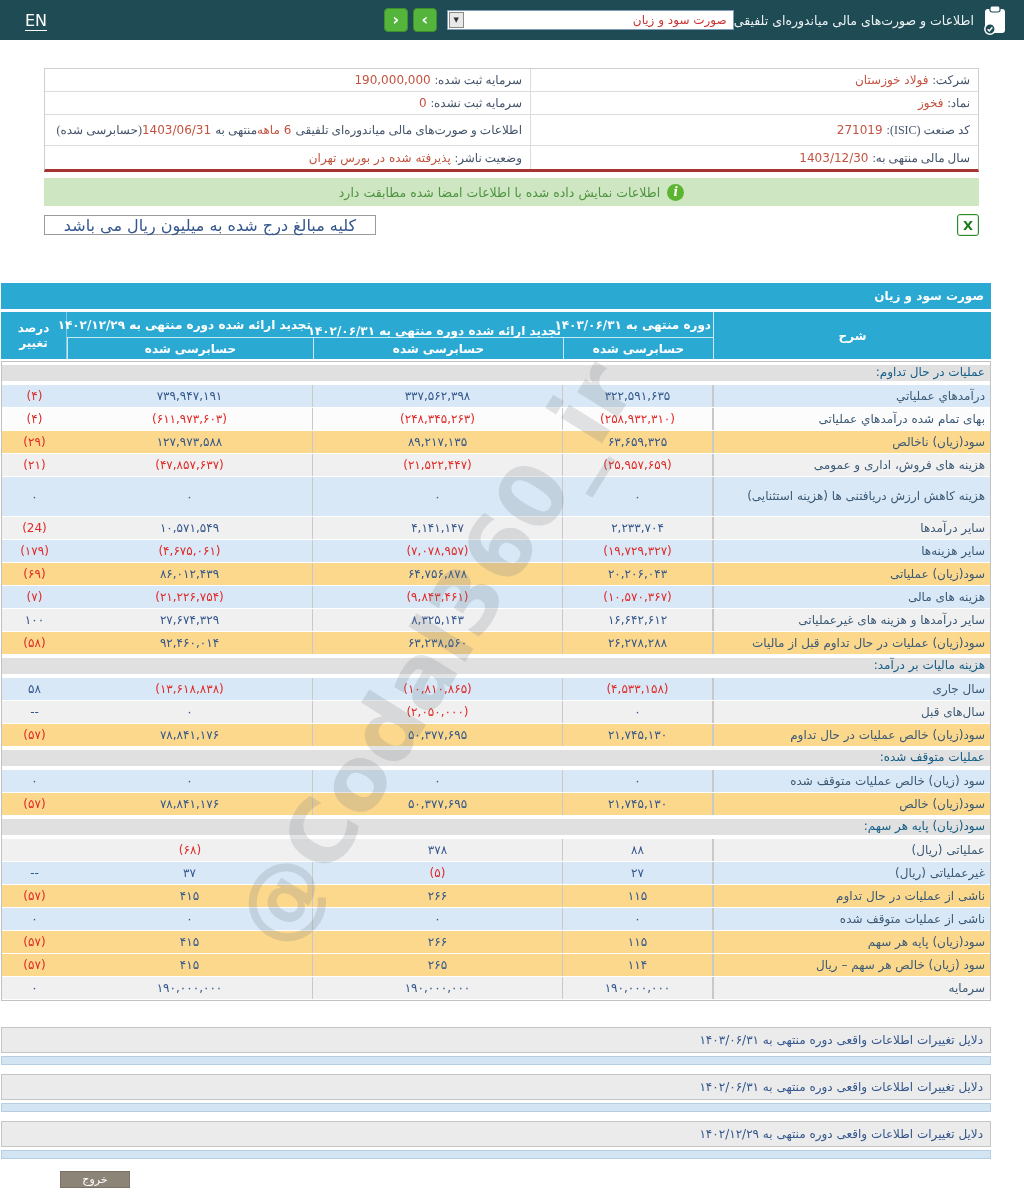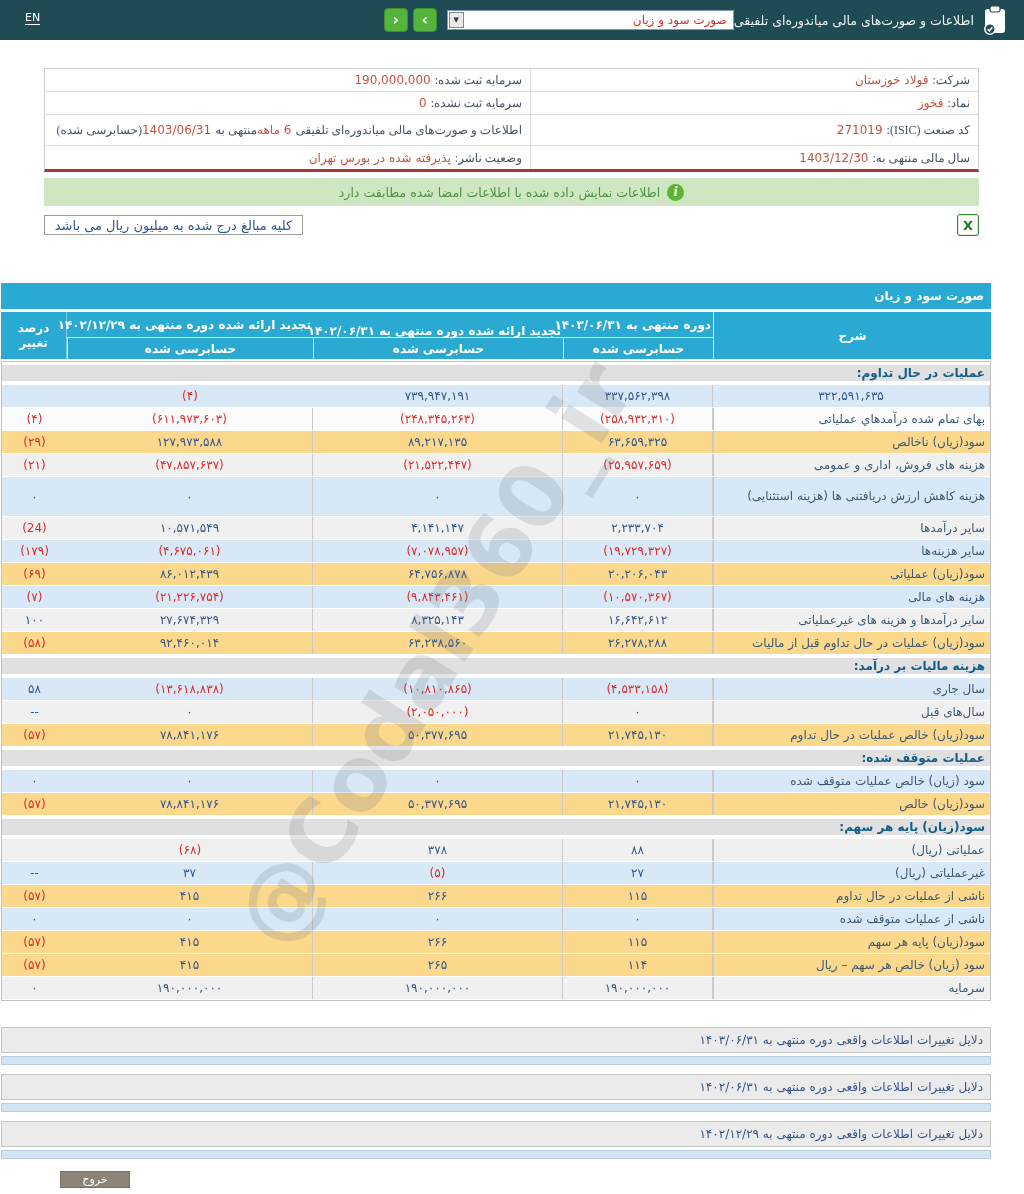--- a/index.html
+++ b/index.html
@@ -4,21 +4,21 @@
 <style>
   * { box-sizing: border-box; margin: 0; padding: 0; }
   html,body { width:1024px; height:1194px; }
   body {
     position: relative; overflow: hidden; background:#fff;
     font-family:"DejaVu Sans", sans-serif; font-size:12px;
     direction: rtl;
   }
   
   .topbar { position:absolute; top:0; left:0; width:1024px; height:40px; background:#1f4b55; }
-  .en-link { position:absolute; left:25px; top:11px; color:#fff; font-size:11px;
+  .en-link { position:absolute; left:25px; top:11px; color:#fff; font-size:16px;
              text-decoration:none; border-bottom:1px solid #fff; direction:ltr; cursor:pointer; }
   .tb-cluster { position:absolute; right:10px; top:0; height:40px; display:flex; align-items:center; }
   .clip-icon { width:26px; height:30px; margin-inline-start:6px; }
   .tb-title { color:#eef3f4; font-size:12.5px; margin-inline-start:8px; white-space:nowrap; }
   .statement-select { width:287px; height:20px; background:#fff; border:1px solid #7f9db9;
        display:flex; align-items:center; margin-inline-end:10px; cursor:pointer; }
   .statement-select .sel-value { flex:1; color:#cc3333; text-align:right; padding:0 6px;
        font-size:12px; white-space:nowrap; overflow:hidden; }
   .statement-select .sel-arrow { width:15px; height:16px; margin:1px; background:#e9e9e9;
        border:1px solid #8a8a8a; color:#333; font-size:7px; display:flex;
@@ -41,22 +41,22 @@
   .banner { margin-top:6px; height:28px; background:#cfe6c3; display:flex;
             align-items:center; justify-content:center; color:#4d9440; font-size:12.5px; }
   .banner .info-ic { width:17px; height:17px; border-radius:50%; background:#5cb531; color:#fff;
             font-family:"DejaVu Serif", serif; font-style:italic; font-weight:bold; font-size:12px;
             display:flex; align-items:center; justify-content:center; margin-inline-end:7px; }
   
   .note-row { margin-top:6px; display:flex; align-items:center; justify-content:space-between; height:26px; }
   .excel-ic { width:22px; height:22px; border:1px solid #2c8a2c; border-radius:3px; background:#fff;
             color:#1e7a1e; font-weight:bold; font-size:13px; display:flex; align-items:center;
             justify-content:center; cursor:pointer; box-shadow:inset 0 0 0 1px #d9ecd9; }
-  .note-box { width:259px; height:20px; border:1px solid #9b9b9b; background:#fff; color:#33568c;
-            display:flex; align-items:center; justify-content:center; font-size:13px; }
+  .note-box { width:332px; height:20px; border:1px solid #9b9b9b; background:#fff; color:#33568c;
+            display:flex; align-items:center; justify-content:center; font-size:16px; }
   
   .report { position:absolute; top:283px; right:33px; width:990px; }
   .t-title { height:26px; background:#2aa9d3; color:#fff; font-weight:bold; display:flex;
              align-items:center; padding:0 7px; margin-bottom:3px; }
   .t-head { display:grid; grid-template-columns:278px 150px 250px 246px 66px;
             grid-template-rows:25px 22px; background:#2aa9d3; color:#fff; font-weight:bold; }
   .h-desc { grid-column:1; grid-row:1/3; display:flex; align-items:center; justify-content:center;
             border-inline-end:1px solid rgba(255,255,255,.75); }
   .h-p  { grid-row:1; display:flex; align-items:center; justify-content:flex-start;
           padding-inline-start:2px; min-width:0; }
@@ -76,22 +76,22 @@
   .t-label { justify-content:flex-start; padding:2px 5px; color:#3c5a76; line-height:1.35; }
   .num { justify-content:center; direction:ltr; unicode-bidi:embed; }
   .num.pos { color:#33568c; }
   .num.neg { color:#e02a28; }
   .num.dash { color:#33568c; }
   .r-blue   { background:#d8e8f6; }
   .r-gray   { background:#f0f0f0; }
   .r-white  { background:#fcfcfc; }
   .r-yellow { background:#fbd88c; }
   .t-section { height:23px; border-top:3px solid #fff; border-bottom:4px solid #fff;
-               background:#e0e0e0; display:flex; align-items:center; padding:0 5px;
-               font-weight:bold; color:#135e86; }
+               background:#e0e0e0; display:flex; padding:0 5px;
+               font-weight:normal; color:#135e86; }
   .watermark { position:absolute; left:110px; top:260px; width:620px; text-align:center;
                transform:rotate(-58deg); font-size:88px; font-weight:bold; direction:ltr;
                color:rgba(110,120,132,.20); pointer-events:none; z-index:5; white-space:nowrap; }
   
   .reasons { margin-top:26px; }
   .reason-group { margin-bottom:9px; }
   .reason-bar { height:26px; background:#ebebeb; border:1px solid #c5c5c5; color:#33568c;
                 display:flex; align-items:center; padding:0 7px; cursor:pointer; }
   .reason-strip { height:9px; margin-top:3px; background:#d3e4f3; border:1px solid #b7cee2; }
   
@@ -197,20 +197,21 @@
       <span>درصد</span>
       <span>تغییر</span>
     </div>
   </div>
   <div class="t-body">
     <div class="watermark">@Codal360_ir</div>
   <div class="t-section">
         <span>عملیات در حال تداوم:</span>
       </div>
       <div class="t-row r-blue">
+        <div class="t-label">درآمدهاي عملیاتي</div>
         <div class="num pos">۳۲۲,۵۹۱,۶۳۵</div>
         <div class="num pos">۳۳۷,۵۶۲,۳۹۸</div>
         <div class="num pos">۷۳۹,۹۴۷,۱۹۱</div>
         <div class="num neg">(۴)</div>
       </div>
       <div class="t-row r-white">
         <div class="t-label">بهای تمام شده درآمدهاي عملیاتی</div>
         <div class="num neg">(۲۵۸,۹۳۲,۳۱۰)</div>
         <div class="num neg">(۲۴۸,۳۴۵,۲۶۳)</div>
         <div class="num neg">(۶۱۱,۹۷۳,۶۰۳)</div>

